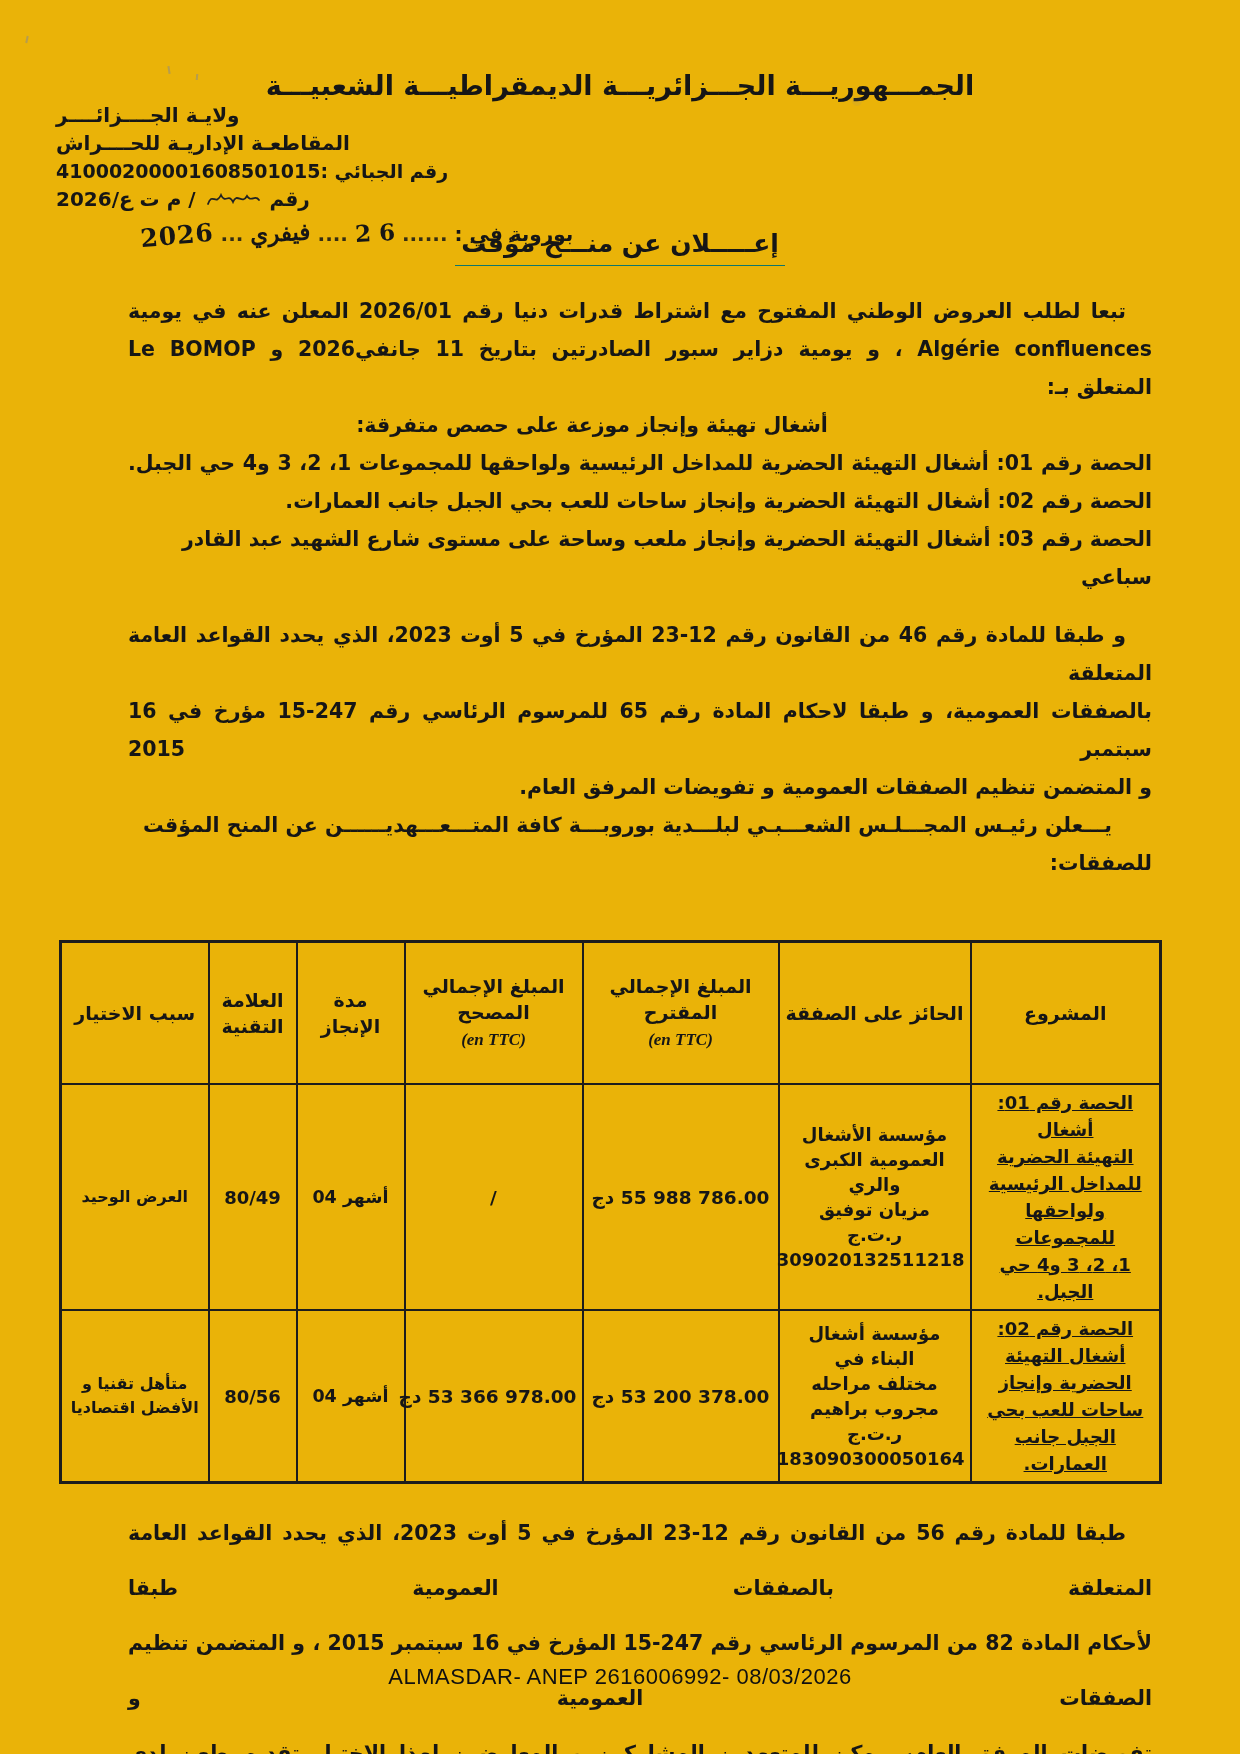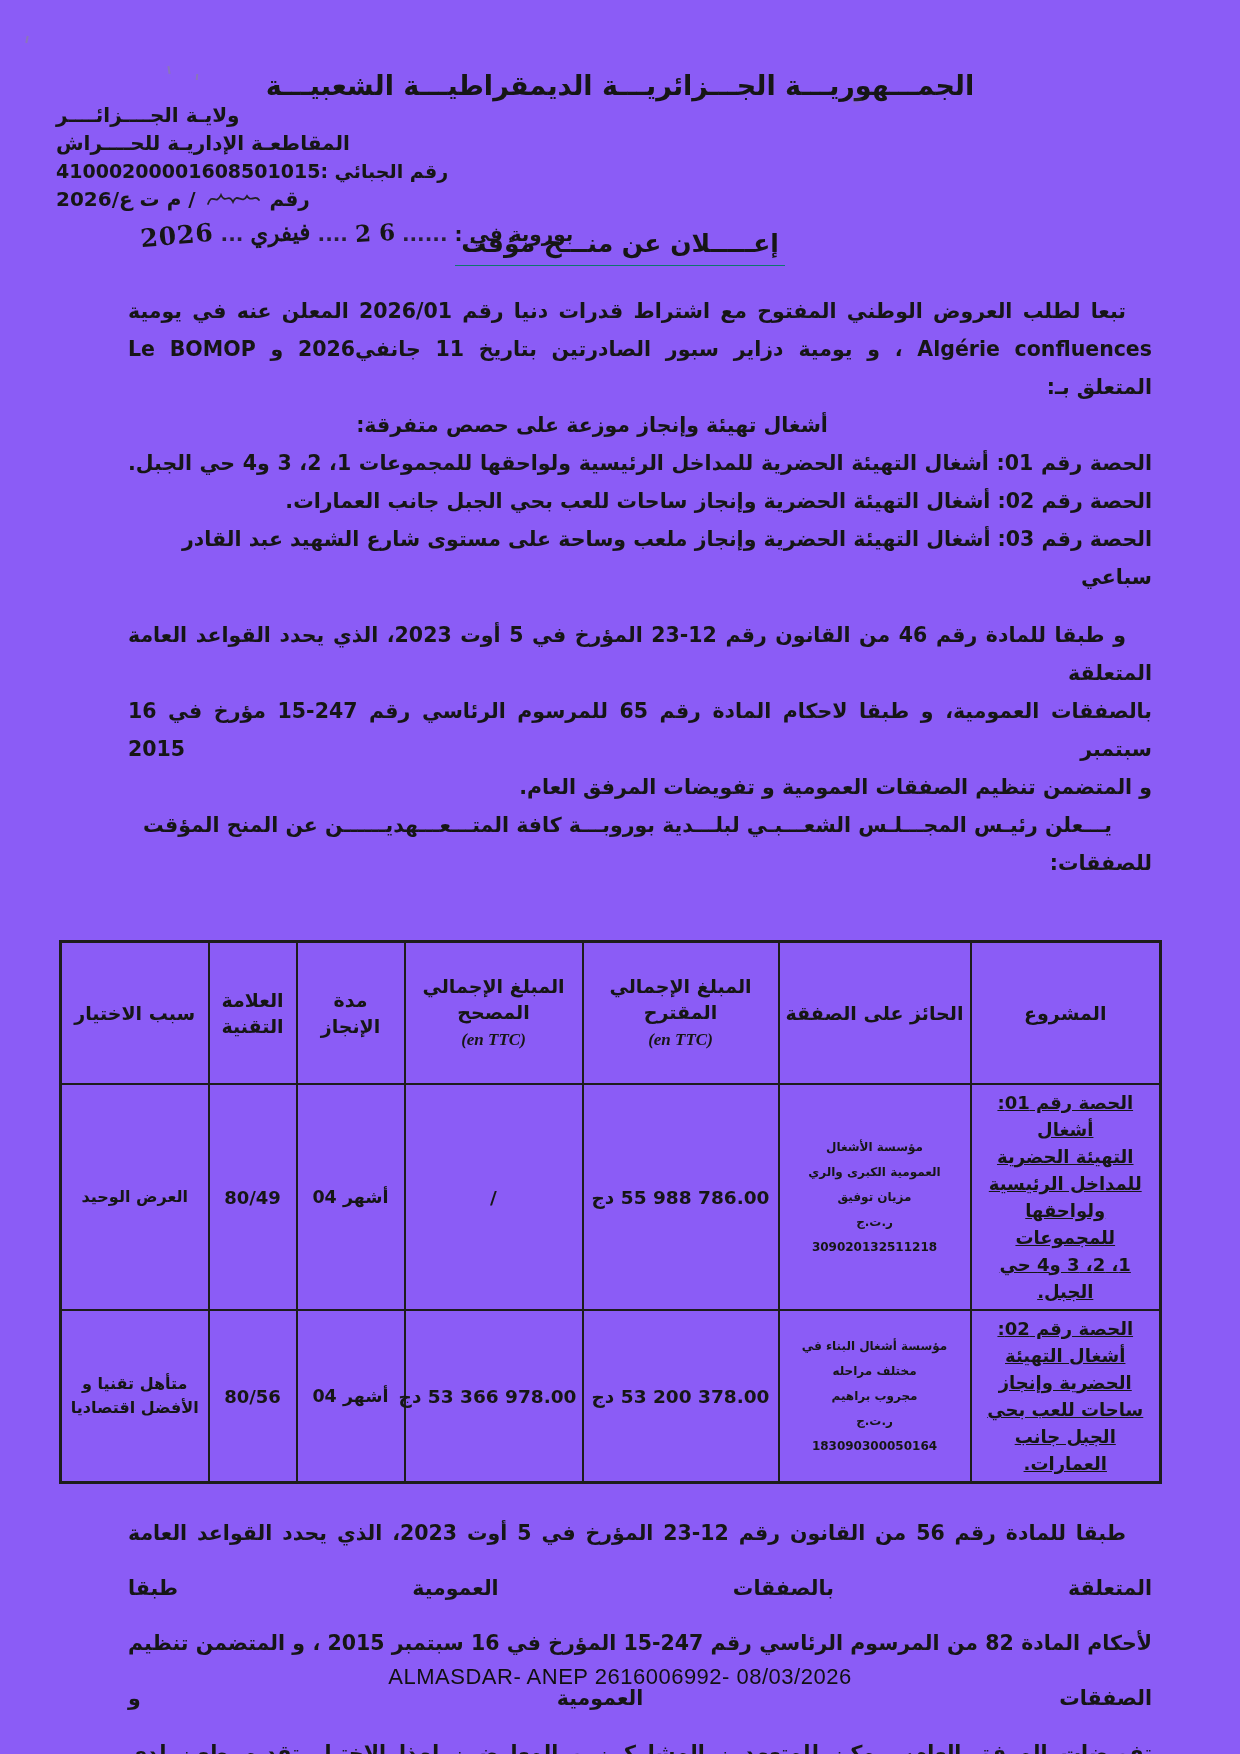--- a/index.html
+++ b/index.html
@@ -1,21 +1,21 @@
 <!DOCTYPE html>
 <html lang="ar" dir="rtl"><head>
 <meta charset="utf-8">
 <style>
   html,body{margin:0;padding:0;}
   body{
     width:1240px;height:1754px;background:#e9e9e9;
     font-family:"DejaVu Sans",sans-serif;
   }
   .page{
-    position:relative;width:1240px;height:1754px;background:#8b5cf6;
+    position:relative;width:1240px;height:1754px;background:#eab308;
     direction:rtl;color:#161616;overflow:hidden;
   }
   
   .republic{
     padding-top:70px;text-align:center;
     font-size:27px;font-weight:bold;letter-spacing:.5px;
   }
   .hdr-block{
     padding-left:52px;text-align:left;
     direction:rtl;font-weight:bold;line-height:28px;font-size:20px;
@@ -66,21 +66,21 @@
   table.awards col.c-reason{width:148px;}
   table.awards th,table.awards td{
     border:2.5px solid #1d1d1d;padding:4px 5px;vertical-align:middle;
   }
   table.awards{border:3px solid #1d1d1d;}
   th{font-size:19px;font-weight:bold;white-space:pre-line;line-height:26px;}
   .ttc{display:block;font-family:"Liberation Serif",serif;font-style:italic;
        font-weight:bold;font-size:17px;margin-top:2px;}
   td{font-weight:bold;text-align:center;}
   td.project{white-space:pre-line;font-size:18px;line-height:27px;vertical-align:top;text-align:center;text-decoration:underline;}
-  td.winner{white-space:pre-line;font-size:12px;line-height:25px;}
+  td.winner{white-space:pre-line;font-size:18px;line-height:25px;}
   td.amount{font-size:18.5px;white-space:nowrap;}
   td.duration{font-size:17.5px;}
   td.score{font-size:18px;}
   td.reason{white-space:pre-line;font-size:16px;line-height:24px;border-radius:31px;}
   tr.r1{height:172px;}
   tr.r2{height:160px;}
   tr.hd{height:96px;}
   
   .wide{line-height:55px;font-size:20.5px;font-weight:bold;}
   .mt24{margin-top:22px;}

